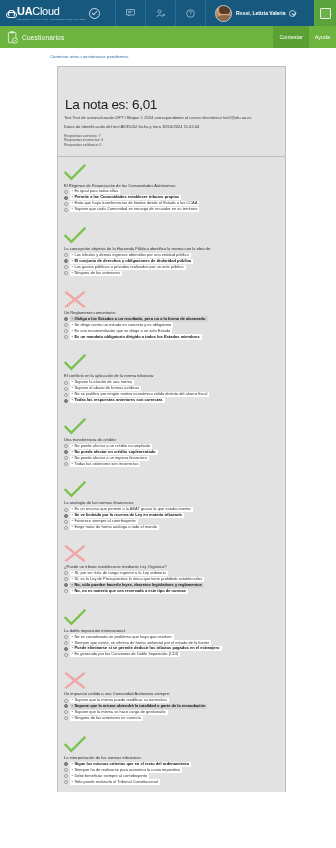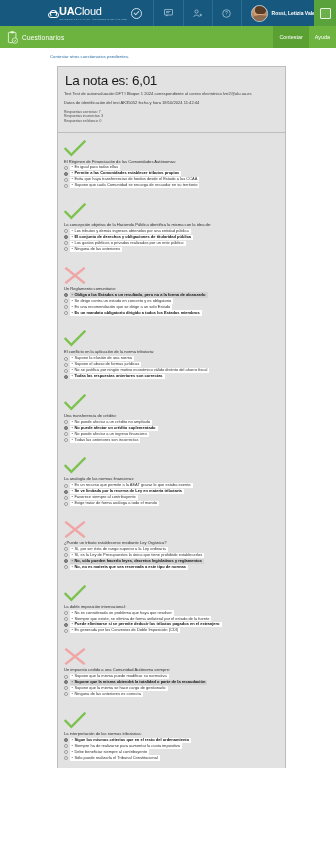--- a/index.html
+++ b/index.html
@@ -9,21 +9,20 @@
     background:#ffffff;
     font-size:4.2px;
     color:#333;
     overflow:hidden;
   }
 
   
   .topbar{
     height:26px; background:#17587f; display:flex; align-items:center;
     position:relative;
-    padding-left:42px;
   }
   .brand{ display:flex; align-items:center; padding-left:6px; width:115px; }
   .cloud-ico{ width:9px; height:6px; position:relative; margin-right:2px; }
   .cloud-ico:before{
     content:""; position:absolute; left:0; top:2px; width:9px; height:4px;
     background:transparent; border:0.8px solid #fff; border-radius:3px;
   }
   .cloud-ico:after{
     content:""; position:absolute; left:2.2px; top:0.4px; width:4.5px; height:4.5px;
     border:0.8px solid #fff; border-bottom-color:transparent; border-radius:50%;
@@ -101,21 +100,21 @@
   .pending-link{ color:#2b6fa8; font-size:4.3px; text-decoration:none; }
 
   .panel{
     margin:7px 50px 0 57px;
     background:#e2e2e2;
     border:0.7px solid #bdbdbd;
     padding:6px 6px 8px 6px;
   }
   .grade{
     font-size:13.5px; color:#1a1a1a; font-weight:normal; letter-spacing:-0.3px;
-    line-height:15px; margin-bottom:3px; padding-left:1px;
+    line-height:15px; margin-bottom:3px; padding-left:1px;margin-top:24px;
   }
   .meta{ font-size:4.1px; color:#3b3b3b; line-height:5.4px; }
   .meta.block{ margin-top:4px; }
   .counts{ margin-top:4px; font-size:3.4px; color:#4a4a4a; line-height:4.6px;}
 
   
   .qwrap{ margin:0 50px 0 57px; }
   .qblock{
     background:#e2e2e2; border-left:0.7px solid #bdbdbd; border-right:0.7px solid #bdbdbd;
     padding:7px 6px 7px 6px;

